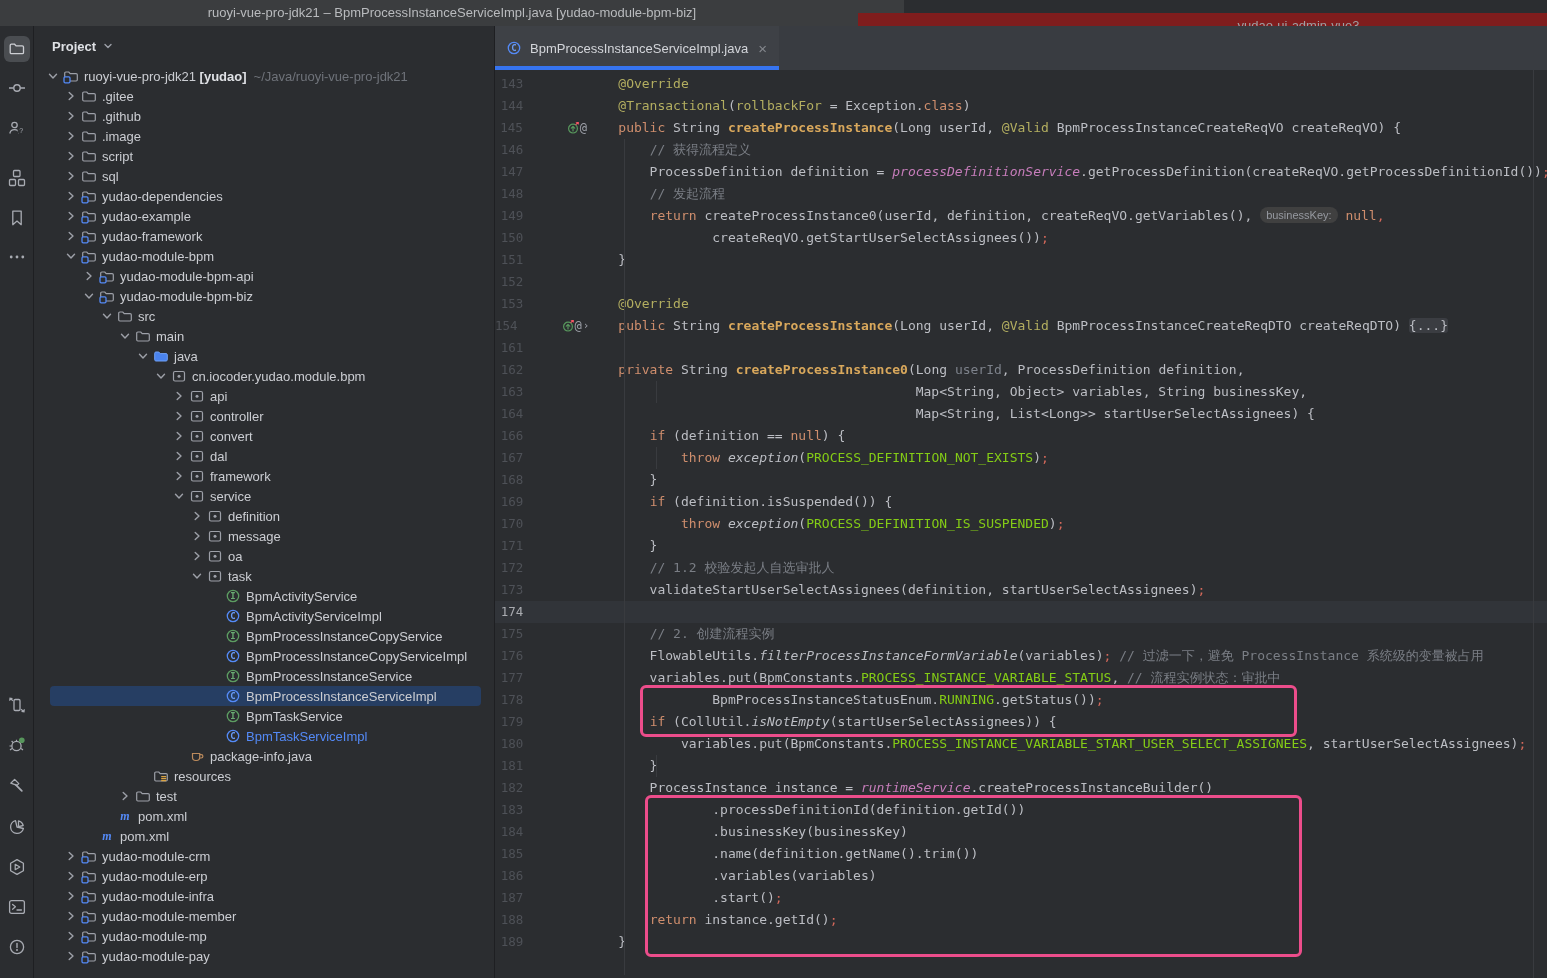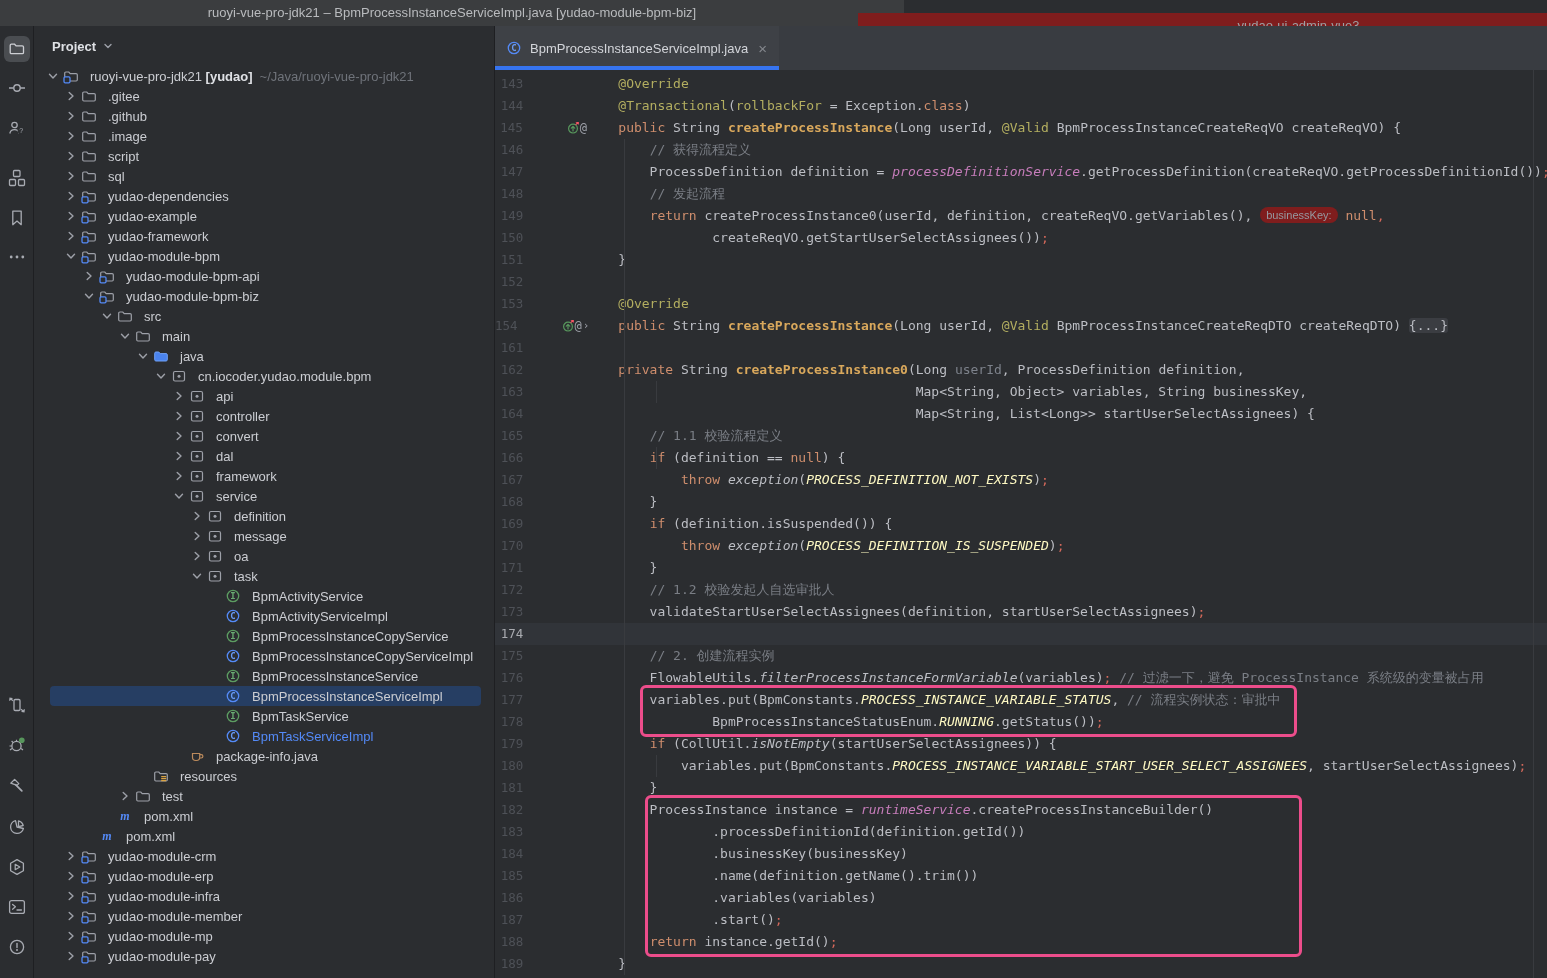--- a/index.html
+++ b/index.html
@@ -17,21 +17,21 @@
 
 .panel { position:absolute; left:34px; top:26px; width:461px; height:952px; background:#2B2D30; border-right:1px solid #1E1F22; overflow:hidden; }
 .panel-header { height:40px; display:flex; align-items:center; padding-left:18px; color:#DFE1E5; font-size:13px; font-weight:bold; }
 .panel-header .chev { margin-left:6px; display:flex; }
 .tree { position:relative; }
 .trow { position:relative; height:20px; display:flex; align-items:center; font-size:13px; color:#CBCDD2; white-space:nowrap; }
 .trow .selbg { position:absolute; left:16px; right:13px; top:0; bottom:0; background:#263E63; border-radius:4px; }
 .trow .cell { position:relative; display:flex; align-items:center; }
 .tchev { width:18px; height:16px; display:flex; align-items:center; justify-content:center; flex:none; }
 .tico { width:18px; height:16px; display:flex; align-items:center; justify-content:center; flex:none; }
-.tlabel { margin-left:10px; white-space:pre; }
+.tlabel { margin-left:4px; white-space:pre; }
 .tbold { font-weight:bold; color:#DFE1E5; }
 .textra { color:#6F737A; margin-left:7px; }
 .tblue { color:#548AF7; }
 
 .editor { position:absolute; left:495px; top:26px; width:1052px; height:952px; }
 .tabstrip { position:absolute; left:0; top:0; width:1052px; height:44px; background:#393C41; }
 .tab { position:absolute; left:0; top:0; height:44px; background:#3E4146; display:flex; align-items:center; padding:0 12px 0 10px; }
 .tab-label { color:#D3D5DA; font-size:13px; margin:0 10px 0 7px; }
 .tab-close { color:#84878D; font-size:15px; line-height:1; }
 .tab-underline { position:absolute; left:0; bottom:0; height:4px; width:100%; background:#3674F0; }
@@ -44,27 +44,27 @@
 .gutter { flex:none; width:92px; display:flex;gap:40px; }
 .lnum { width:53px; text-align:right; color:#4E5157; font-size:12.5px; line-height:22px; }
 .caret .lnum { color:#A9ABB0; }
 .gicons { width:41px; display:flex; align-items:center; justify-content:flex-start; padding-left:4px; gap:1px; }
 .code { flex:none; }
 .t-d { color:#BCBEC4; }
 .t-k { color:#CF8E6D; }
 .t-a { color:#B3AE60; }
 .t-m { color:#D9A85C; font-weight:bold; }
 .t-f { color:#C77DBB; font-style:italic; }
-.t-c { color:#fef9c3; font-style:italic; }
+.t-c { color:#84cc16; }
 .t-cm { color:#7A7E85; }
 .t-s { color:#D5695B; }
 .t-i { color:#BCBEC4; font-style:italic; }
 .t-p { color:#7D828B; }
 .t-fold { background:#3B3D42; border-radius:3px; color:#BCBEC4; }
-.t-hint { display:inline-block; background:#7f1d1d; border-radius:8px; color:#9699A0; font-size:11px; line-height:16px; padding:0 6px; vertical-align:1px; font-family:"Liberation Sans",sans-serif; }
+.t-hint { display:inline-block; background:#404040; border-radius:8px; color:#9699A0; font-size:11px; line-height:16px; padding:0 6px; vertical-align:1px; font-family:"Liberation Sans",sans-serif; }
 .annbox { position:absolute; border:3px solid #EC4D8B; border-radius:6px; }
 .at { color:#9DA0A8; font-size:12px; font-family:"DejaVu Sans Mono",monospace; }
 .foldchev { color:#9DA0A8; font-size:11px; }
 </style>
 </head>
 <body>
 
 <div id="app">
   <div class="titlebar">
     <div class="tb-left">ruoyi-vue-pro-jdk21 – BpmProcessInstanceServiceImpl.java [yudao-module-bpm-biz]</div>
@@ -869,21 +869,20 @@
           <div class="line"><div class="gutter"><span class="lnum">153</span><span class="gicons"></span></div><div class="code"><span class="t-d">    </span><span class="t-a">@Override</span></div></div>
           <div class="line"><div class="gutter"><span class="lnum">154</span><span class="gicons"><svg width="12" height="13" viewBox="0 0 12 13" fill="none" xmlns="http://www.w3.org/2000/svg">
                   <circle cx="6" cy="6.6" r="4.4" stroke="#57965C" stroke-width="1.2"></circle>
                   <path d="M6 9 V4.6 M4.3 6.2 L6 4.4 L7.7 6.2" stroke="#57965C" stroke-width="1.2" stroke-linecap="round" stroke-linejoin="round"></path>
                   <path d="M8.6 2.8 l2.6-2.6 m-2.4-.1 h2.5 v2.5" stroke="#F75464" stroke-width="1.1"></path>
                 </svg><span class="at">@</span><span class="foldchev">›</span></span></div><div class="code"><span class="t-d">    </span><span class="t-k">public</span><span class="t-d"> String </span><span class="t-m">createProcessInstance</span><span class="t-d">(Long userId, </span><span class="t-a">@Valid</span><span class="t-d"> BpmProcessInstanceCreateReqDTO createReqDTO) </span><span class="t-fold">{...}</span></div></div>
           <div class="line"><div class="gutter"><span class="lnum">161</span><span class="gicons"></span></div><div class="code"></div></div>
           <div class="line"><div class="gutter"><span class="lnum">162</span><span class="gicons"></span></div><div class="code"><span class="t-d">    </span><span class="t-k">private</span><span class="t-d"> String </span><span class="t-m">createProcessInstance0</span><span class="t-d">(Long </span><span class="t-p">userId</span><span class="t-d">, ProcessDefinition definition,</span></div></div>
           <div class="line"><div class="gutter"><span class="lnum">163</span><span class="gicons"></span></div><div class="code"><span class="t-d">                                          Map&lt;String, Object&gt; variables, String businessKey,</span></div></div>
           <div class="line"><div class="gutter"><span class="lnum">164</span><span class="gicons"></span></div><div class="code"><span class="t-d">                                          Map&lt;String, List&lt;Long&gt;&gt; startUserSelectAssignees) {</span></div></div>
-          <div class="line"><div class="gutter"><span class="lnum">165</span><span class="gicons"></span></div><div class="code"><span class="t-d">        </span><span class="t-cm">// 1.1 校验流程定义</span></div></div>
           <div class="line"><div class="gutter"><span class="lnum">166</span><span class="gicons"></span></div><div class="code"><span class="t-d">        </span><span class="t-k">if</span><span class="t-d"> (definition == </span><span class="t-k">null</span><span class="t-d">) {</span></div></div>
           <div class="line"><div class="gutter"><span class="lnum">167</span><span class="gicons"></span></div><div class="code"><span class="t-d">            </span><span class="t-k">throw</span><span class="t-d"> </span><span class="t-i">exception</span><span class="t-d">(</span><span class="t-c">PROCESS_DEFINITION_NOT_EXISTS</span><span class="t-d">)</span><span class="t-s">;</span></div></div>
           <div class="line"><div class="gutter"><span class="lnum">168</span><span class="gicons"></span></div><div class="code"><span class="t-d">        }</span></div></div>
           <div class="line"><div class="gutter"><span class="lnum">169</span><span class="gicons"></span></div><div class="code"><span class="t-d">        </span><span class="t-k">if</span><span class="t-d"> (definition.isSuspended()) {</span></div></div>
           <div class="line"><div class="gutter"><span class="lnum">170</span><span class="gicons"></span></div><div class="code"><span class="t-d">            </span><span class="t-k">throw</span><span class="t-d"> </span><span class="t-i">exception</span><span class="t-d">(</span><span class="t-c">PROCESS_DEFINITION_IS_SUSPENDED</span><span class="t-d">)</span><span class="t-s">;</span></div></div>
           <div class="line"><div class="gutter"><span class="lnum">171</span><span class="gicons"></span></div><div class="code"><span class="t-d">        }</span></div></div>
           <div class="line"><div class="gutter"><span class="lnum">172</span><span class="gicons"></span></div><div class="code"><span class="t-d">        </span><span class="t-cm">// 1.2 校验发起人自选审批人</span></div></div>
           <div class="line"><div class="gutter"><span class="lnum">173</span><span class="gicons"></span></div><div class="code"><span class="t-d">        validateStartUserSelectAssignees(definition, startUserSelectAssignees)</span><span class="t-s">;</span></div></div>
           <div class="line caret"><div class="gutter"><span class="lnum">174</span><span class="gicons"></span></div><div class="code"></div></div>
           <div class="line"><div class="gutter"><span class="lnum">175</span><span class="gicons"></span></div><div class="code"><span class="t-d">        </span><span class="t-cm">// 2. 创建流程实例</span></div></div>

